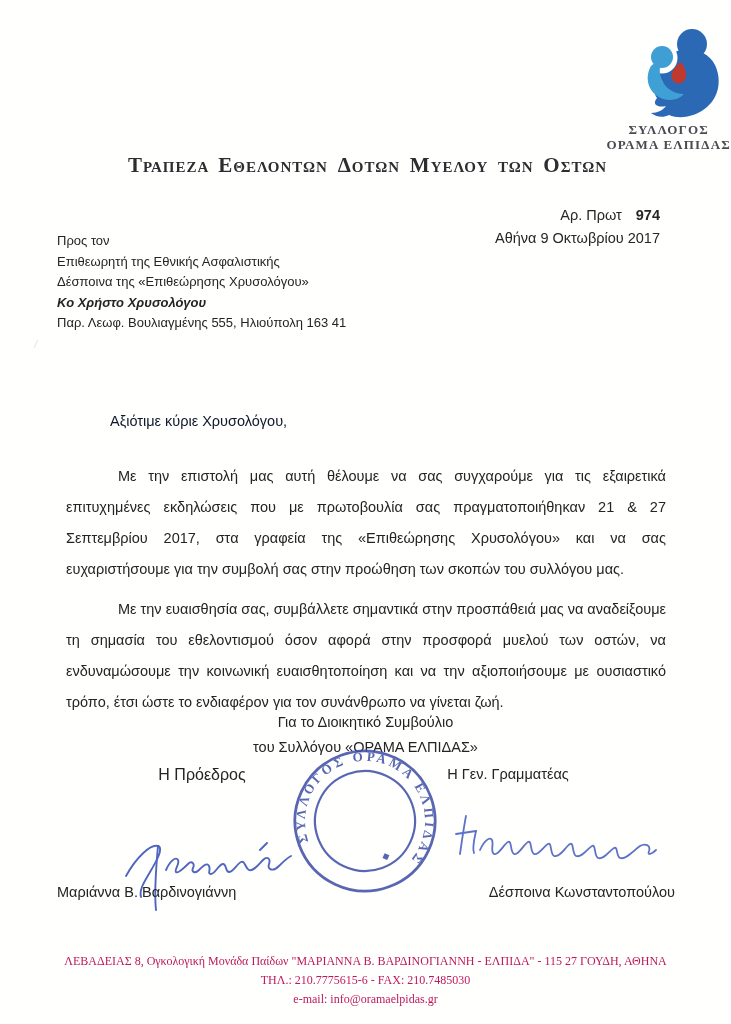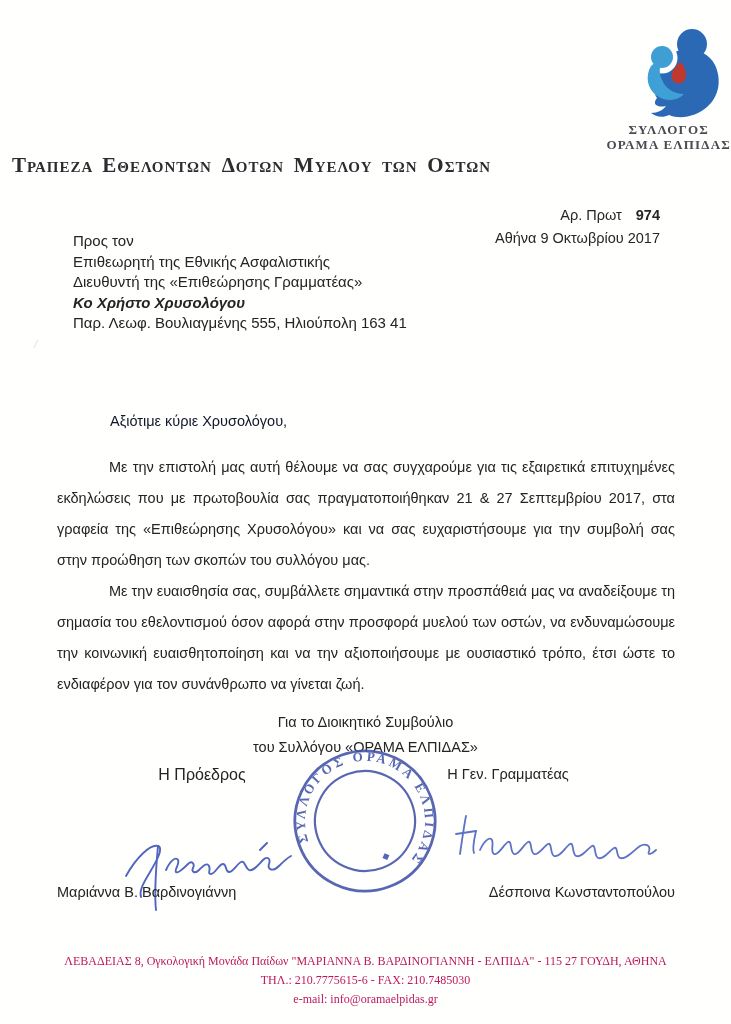--- a/index.html
+++ b/index.html
@@ -13,39 +13,39 @@
   }
   .page{position:absolute;inset:0;background:#fffffe;}
 
   
   .logo-wrap{position:absolute;top:28px;left:0;right:0;display:flex;flex-direction:column;align-items:flex-end;}
   .logo-svg{width:100px;height:92px;}
   .logo-text{margin-top:2px;text-align:center;font-family:"Liberation Serif", serif;
     font-weight:700;font-size:13px;line-height:15px;letter-spacing:1.2px;color:#4a4a52;}
 
   
-  .doc-title{position:absolute;top:153px;left:12px;right:0;
+  .doc-title{position:absolute;top:153px;left:4px;right:0;text-align:center;
     font-family:"Liberation Serif", serif;font-weight:600;color:#2d2d31;
     font-size:15px;letter-spacing:1px;word-spacing:5px;}
   .doc-title .tcap{font-size:21px;}
 
   
   .meta{position:absolute;top:204px;right:71px;text-align:right;font-size:14.5px;line-height:23px;color:#262626;}
   .meta .num{display:inline-block;margin-left:14px;font-weight:bold;}
 
   
-  .recipient{position:absolute;top:231px;left:57px;font-size:15px;line-height:20.5px;color:#242424;margin-left:16px;}
+  .recipient{position:absolute;top:231px;left:57px;font-size:13px;line-height:20.5px;color:#242424;}
   .recipient .bold-italic{font-weight:700;font-style:italic;}
 
   .salutation{position:absolute;top:413px;left:110px;font-size:14.5px;color:#0f172a;}
 
   
   .body-text{position:absolute;top:452px;left:57px;width:618px;
     font-size:14.5px;line-height:31px;text-align:justify;color:#242424;}
-  .body-text p{margin:0;text-indent:52px;}
+  .body-text p{margin:9px;text-indent:52px;}
 
   
   .closing{position:absolute;top:710px;left:0;right:0;text-align:center;
     font-size:14.5px;line-height:25px;color:#242424;}
 
   
   .sig-title-left{position:absolute;top:766px;left:57px;width:290px;text-align:center;font-size:16px;color:#242424;}
   .sig-title-right{position:absolute;top:766px;left:363px;width:290px;text-align:center;font-size:14.5px;color:#242424;}
   .sig-name-left{position:absolute;top:884px;left:57px;width:290px;font-size:14.5px;color:#242424;}
   .sig-name-right{position:absolute;top:884px;left:385px;width:290px;text-align:right;font-size:14.5px;color:#242424;}
@@ -102,21 +102,21 @@
   <div class="meta">
     <div>
       <span>Αρ. Πρωτ</span><span class="num">974</span>
     </div>
     <div>Αθήνα 9 Οκτωβρίου 2017</div>
   </div>
 
   <div class="recipient">
     <div>Προς τον</div>
     <div>Επιθεωρητή της Εθνικής Ασφαλιστικής</div>
-    <div>Διευθυντή της «Επιθεώρησης Γραμματέας»</div>
+    <div>Δέσποινα της «Επιθεώρησης Χρυσολόγου»</div>
     <div class="bold-italic">Κο Χρήστο Χρυσολόγου</div>
     <div>Παρ. Λεωφ. Βουλιαγμένης 555, Ηλιούπολη 163 41</div>
   </div>
 
   <div class="artifact"></div>
 
   <div class="salutation">Αξιότιμε κύριε Χρυσολόγου,</div>
 
   <div class="body-text">
     <p>Με την επιστολή μας αυτή θέλουμε να σας συγχαρούμε για τις εξαιρετικά επιτυχημένες εκδηλώσεις που με πρωτοβουλία σας πραγματοποιήθηκαν 21 &amp; 27 Σεπτεμβρίου 2017, στα γραφεία της «Επιθεώρησης Χρυσολόγου» και να σας ευχαριστήσουμε για την συμβολή σας στην προώθηση των σκοπών του συλλόγου μας.</p>

